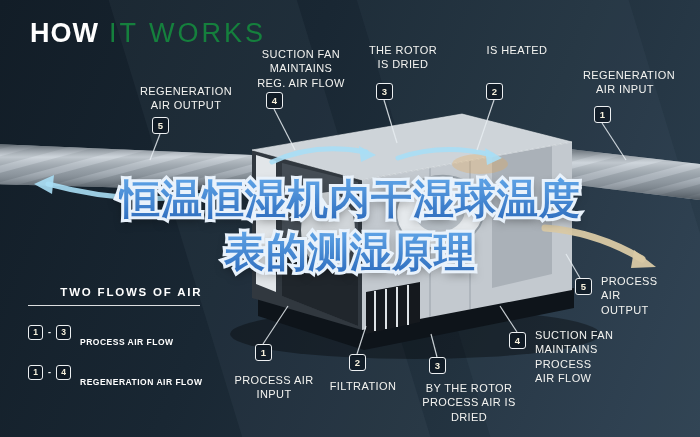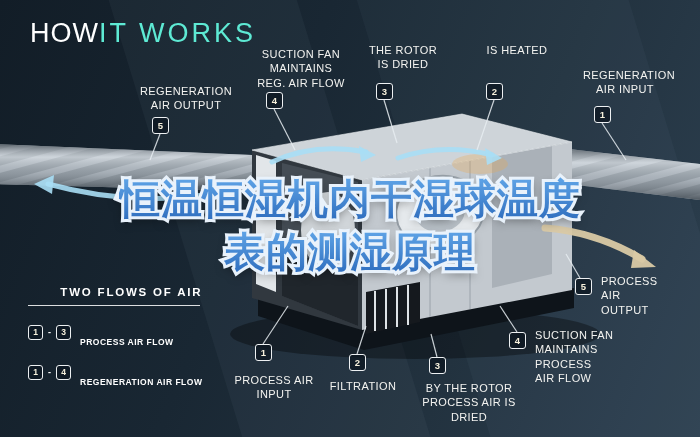--- a/index.html
+++ b/index.html
@@ -9,22 +9,22 @@
     font-family:"Liberation Sans", sans-serif;
     background: linear-gradient(112deg,#121d27 0%, #192733 38%, #22323f 68%, #2d4050 100%);
   }
   .band { position:absolute; background:rgba(170,200,225,0.05); transform:rotate(-17deg); pointer-events:none; }
   .band1 { left:180px; top:-160px; width:180px; height:760px; }
   .band2 { left:430px; top:-160px; width:260px; height:760px; background:rgba(170,200,225,0.04); }
 
   .stage-svg { position:absolute; left:0; top:0; z-index:2; }
 
   .title { position:absolute; left:30px; top:18px; font-size:27px; color:#ffffff; z-index:5; letter-spacing:1px; white-space:nowrap; }
-  .title .t-bold { font-weight:400;margin-top:40px; }
-  .title .t-light { font-weight:300; letter-spacing:3px; color:#5eead4; }
+  .title .t-bold { font-weight:700;margin-top:40px; }
+  .title .t-light { font-weight:300; margin-left:10px; letter-spacing:3px; color:#15803d; }
 
   .co { position:absolute; z-index:6; color:#f3f3f0; font-size:11px; font-weight:normal;
         letter-spacing:0.4px; line-height:1.3; text-transform:uppercase; text-align:center; }
   .co.left { text-align:left; }
 
   .badge { position:absolute; z-index:7; width:17px; height:17px; border:1.5px solid #edf0f2;
            border-radius:3px; background:rgba(13,23,33,0.78); color:#f7f1dc;
            font-size:9.5px; font-weight:bold; display:flex; align-items:center; justify-content:center; }
 
   .legend { position:absolute; left:28px; top:286px; z-index:6; }

